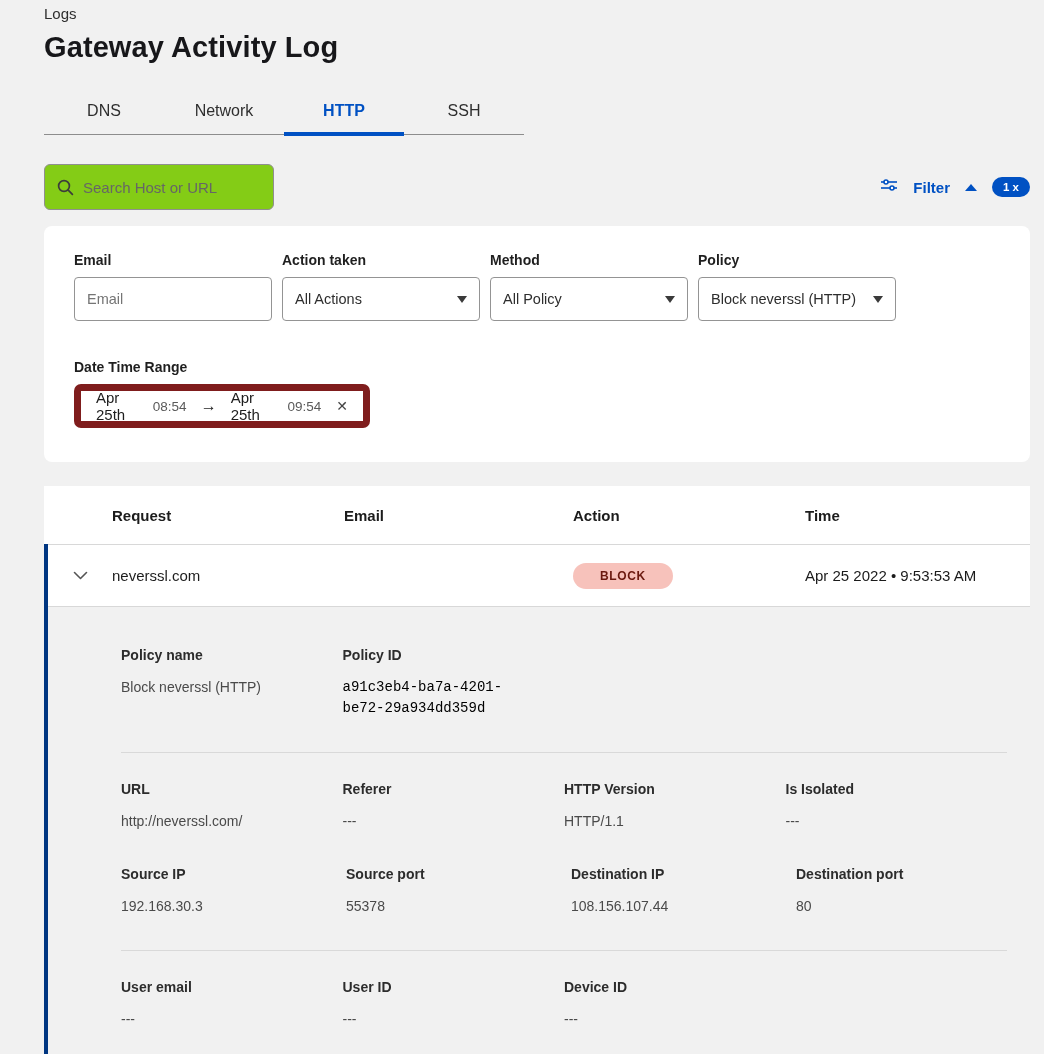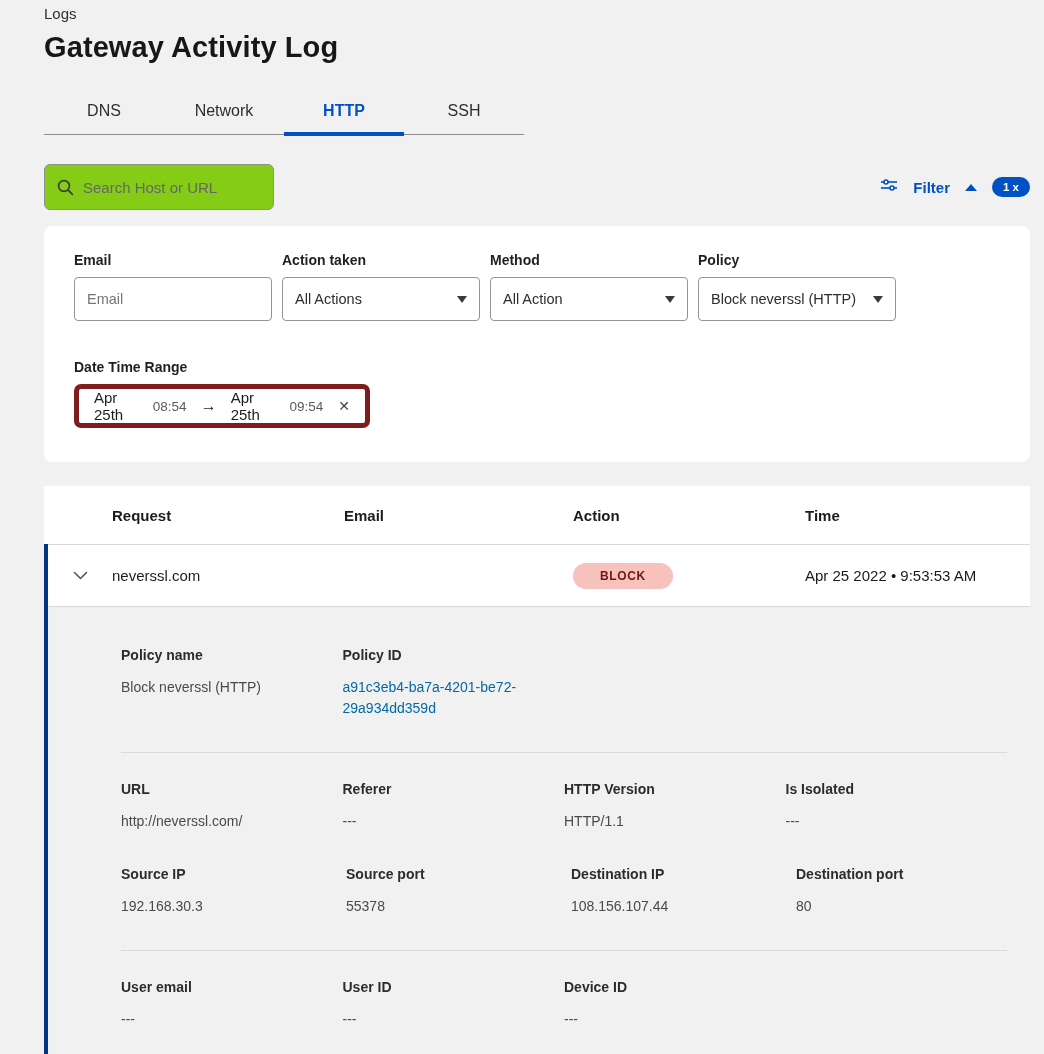--- a/index.html
+++ b/index.html
@@ -38,41 +38,41 @@
   .field { width:198px; }
   .field-label { font-size:14px; font-weight:700; color:#1f1f1f; margin-bottom:9px; }
   .text-input, .select-box {
     width:100%; height:44px; border:1px solid #949494; border-radius:4px;
     background:#fff; font-size:14.5px; color:#2d2d2d; padding:0 12px;
     font-family:inherit; outline:none; display:flex; align-items:center;
   }
   .select-box { justify-content:space-between; cursor:pointer; }
   .caret-down { width:0; height:0; border-left:5.5px solid transparent; border-right:5.5px solid transparent; border-top:7px solid #3a3a3a; }
   .date-field { margin-top:38px; width:296px; }
-  .date-range { height:44px; border:5px solid #7f1d1d; border-radius:7px; background:#fff; display:flex; align-items:center; padding:0 15px; gap:9px; }
+  .date-range { height:44px; border:7px solid #7f1d1d; border-radius:7px; background:#fff; display:flex; align-items:center; padding:0 15px; gap:9px; }
   .date-text { font-size:15px; color:#1d1d1d; }
   .time-text { font-size:13.5px; color:#5a5a5a; }
   .range-arrow { font-size:16px; color:#1d1d1d; padding:0 5px; }
   .clear-x { font-size:14px; color:#444; margin-left:6px; cursor:pointer; }
 
   
   .table-card { background:#fff; margin-top:24px; min-height:602px; }
   .thead { display:grid; grid-template-columns:68px 232px 229px 232px 1fr; align-items:center; height:58px; font-size:15px; font-weight:700; color:#1c1c1c; }
   .expanded-group { border-left:4px solid #003681; }
   .trow { display:grid; grid-template-columns:64px 232px 229px 232px 1fr; align-items:center; height:62px; background:#fff; border-top:1px solid #d8d8d8; font-size:15px; cursor:pointer; }
   .chevron-cell { display:flex; justify-content:center; }
   .block-badge { display:inline-block; background:#f7c2bb; color:#6b190f; font-size:12px; font-weight:700; letter-spacing:0.6px; padding:6px 27px; border-radius:14px; }
   .time-cell { color:#1b1b1b; }
 
   
   .details { background:#f1f1f1; border-top:1px solid #d8d8d8; padding:40px 23px 0 73px; min-height:482px; }
   .dgrid { display:grid; grid-template-columns:repeat(4,1fr); }
   .dlabel { font-size:14px; font-weight:700; color:#2c2c2c; margin-bottom:14px; }
   .dvalue { font-size:14px; color:#4a4a4a; line-height:1.5; }
-  .policy-link { color:#0369a1; max-width:190px; cursor:pointer; }
+  .policy-link { color:#000000; max-width:190px; cursor:pointer;font-family:Liberation Mono, monospace; }
   .divider { border:none; border-top:1px solid #d9d9d9; margin:0; }
   .sec-policy { padding-bottom:33px; }
   .sec-url { padding:28px 0 0; }
   .sec-source { padding:17px 0 0;gap:14px; }
   .sec-source .dvalue { margin-bottom:33px; }
   .sec-url .dvalue { margin-bottom:17px; }
   .sec-user { padding:28px 0 0; }
   .sec-user .dvalue { margin-bottom:30px; }
   .radar-row { text-align:right; padding:30px 0 40px; }
   svg { display:block; }
@@ -127,21 +127,21 @@
       <div class="field">
         <div class="field-label">Action taken</div>
         <div class="select-box">
           <span>All Actions</span>
           <span class="caret-down"></span>
         </div>
       </div>
       <div class="field">
         <div class="field-label">Method</div>
         <div class="select-box">
-          <span>All Action</span>
+          <span>All Policy</span>
           <span class="caret-down"></span>
         </div>
       </div>
       <div class="field">
         <div class="field-label">Policy</div>
         <div class="select-box">
           <span>Block neverssl (HTTP)</span>
           <span class="caret-down"></span>
         </div>
       </div>

